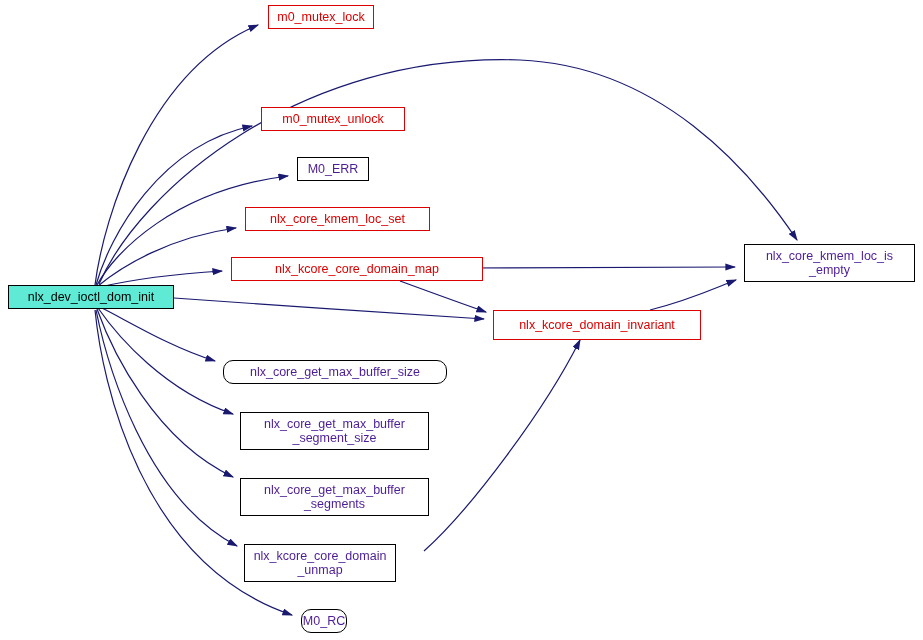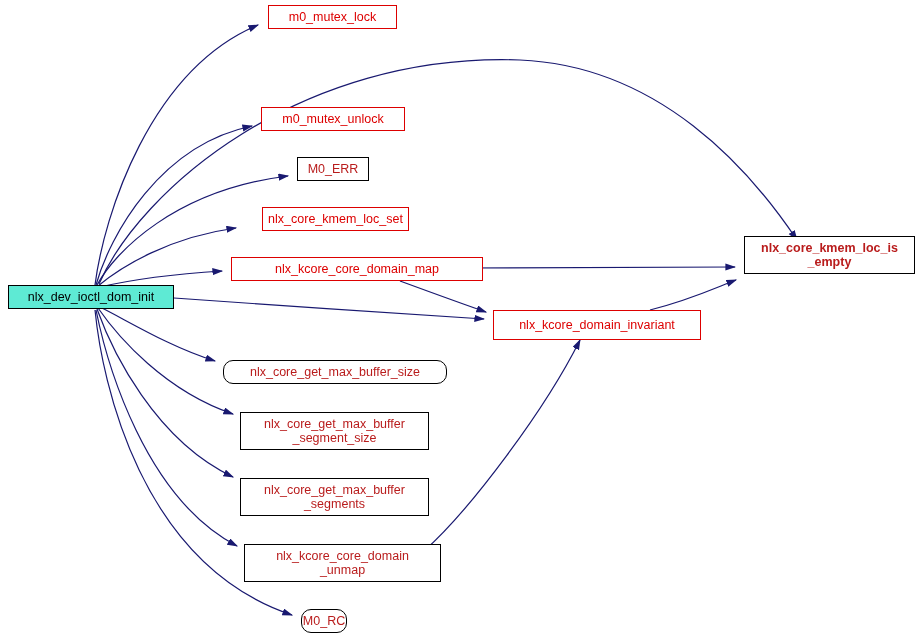--- a/index.html
+++ b/index.html
@@ -28,21 +28,21 @@
     position: absolute;
     box-sizing: border-box;
     display: flex;
     align-items: center;
     justify-content: center;
     text-align: center;
     font-size: 12.5px;
     line-height: 14px;
     background: #ffffff;
     border: 1px solid #000000;
-    color: #b91c1c;
+    color: #4c1d95;
     white-space: pre;
     letter-spacing: 0px;
   }
   .node.red {
     border-color: #dd0000;
     color: #dd0000;
   }
   .node.current {
     background: #5eead4;
     border-color: #000000;
@@ -93,33 +93,33 @@
       <path d="M650,310 C690,300 715,288 736,280"></path>
 
       <path d="M424,551 C470,510 545,410 580,340"></path>
     </g>
   </svg>
 
   <div class="node current" style="left:8px; top:285px; width:166px; height:24px;">
     <span>nlx_dev_ioctl_dom_init</span>
   </div>
 
-  <div class="node red" style="left:268px; top:5px; width:129px; height:24px;">
+  <div class="node red" style="left:268px; top:5px; width:106px; height:24px;">
     <span>m0_mutex_lock</span>
   </div>
 
   <div class="node red" style="left:261px; top:107px; width:144px; height:24px;">
     <span>m0_mutex_unlock</span>
   </div>
 
   <div class="node" style="left:297px; top:157px; width:72px; height:24px;">
     <span>M0_ERR</span>
   </div>
 
-  <div class="node red" style="left:245px; top:207px; width:147px; height:24px;margin-left:17px;">
+  <div class="node red" style="left:245px; top:207px; width:185px; height:24px;">
     <span>nlx_core_kmem_loc_set</span>
   </div>
 
   <div class="node red" style="left:231px; top:257px; width:252px; height:24px;">
     <span>nlx_kcore_core_domain_map</span>
   </div>
 
   <div class="node" style="left:223px; top:360px; width:224px; height:24px;border-radius:10px;">
     <span>nlx_core_get_max_buffer_size</span>
   </div>
@@ -127,31 +127,31 @@
   <div class="node" style="left:240px; top:412px; width:189px; height:38px;">
     <span>nlx_core_get_max_buffer
 _segment_size</span>
   </div>
 
   <div class="node" style="left:240px; top:478px; width:189px; height:38px;">
     <span>nlx_core_get_max_buffer
 _segments</span>
   </div>
 
-  <div class="node" style="left:244px; top:544px; width:197px; height:38px;">
+  <div class="node" style="left:244px; top:544px; width:152px; height:38px;">
     <span>nlx_kcore_core_domain
 _unmap</span>
   </div>
 
   <div class="node" style="left:301px; top:609px; width:46px; height:24px;border-radius:10px;">
     <span>M0_RC</span>
   </div>
 
   <div class="node red" style="left:493px; top:310px; width:208px; height:30px;">
     <span>nlx_kcore_domain_invariant</span>
   </div>
 
-  <div class="node" style="left:744px; top:236px; width:171px; height:38px;font-weight:bold;">
+  <div class="node" style="left:744px; top:244px; width:171px; height:38px;">
     <span>nlx_core_kmem_loc_is
 _empty</span>
   </div>
 
 </div>
 
 </body></html>

